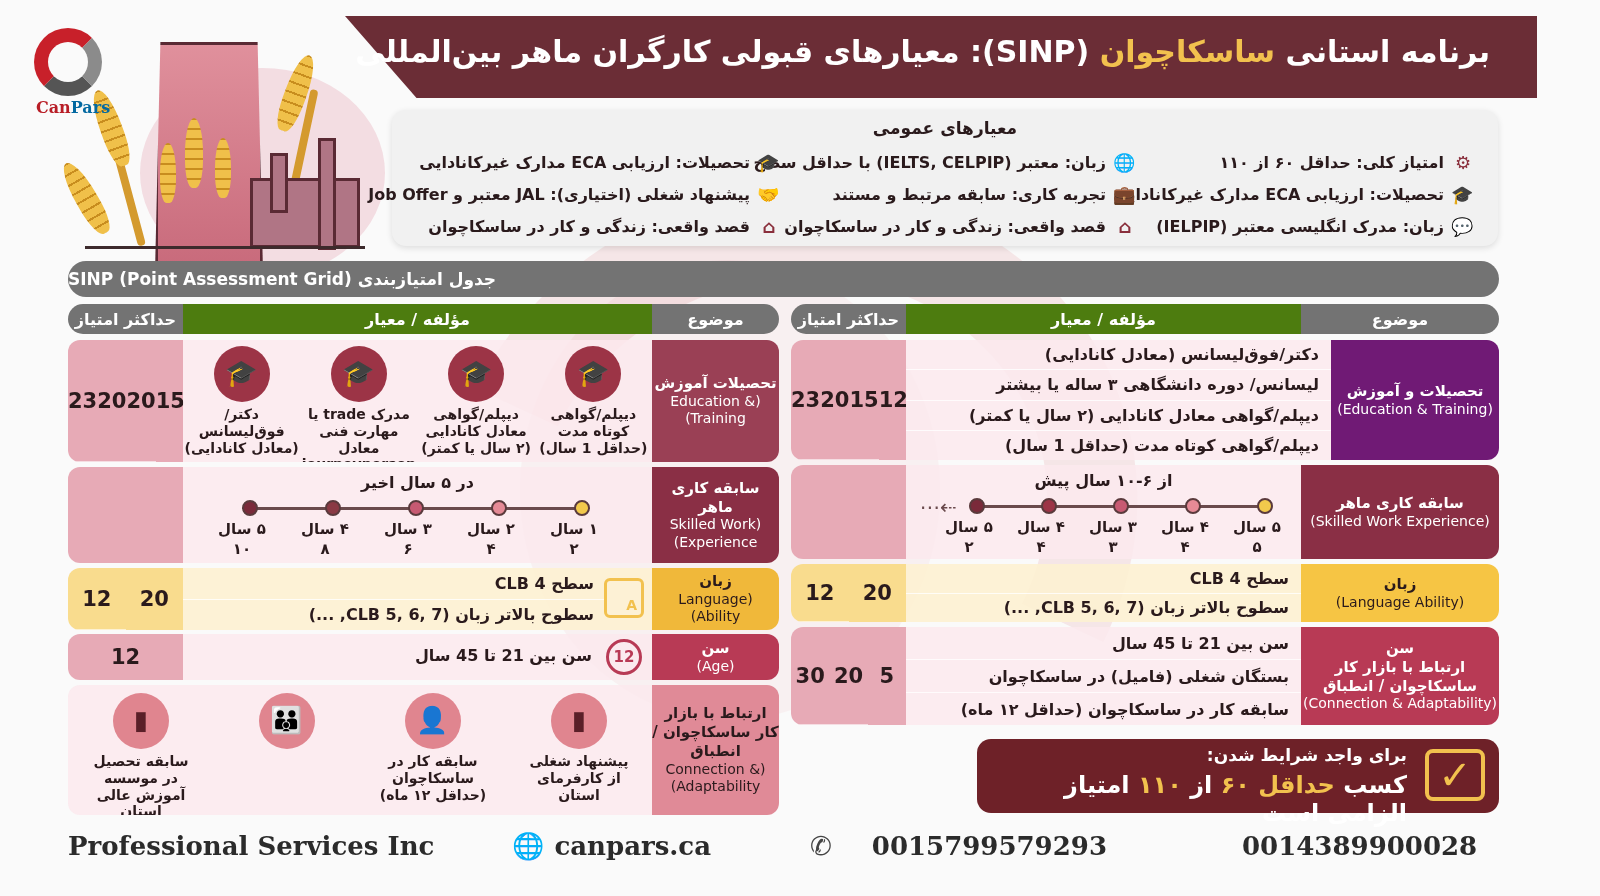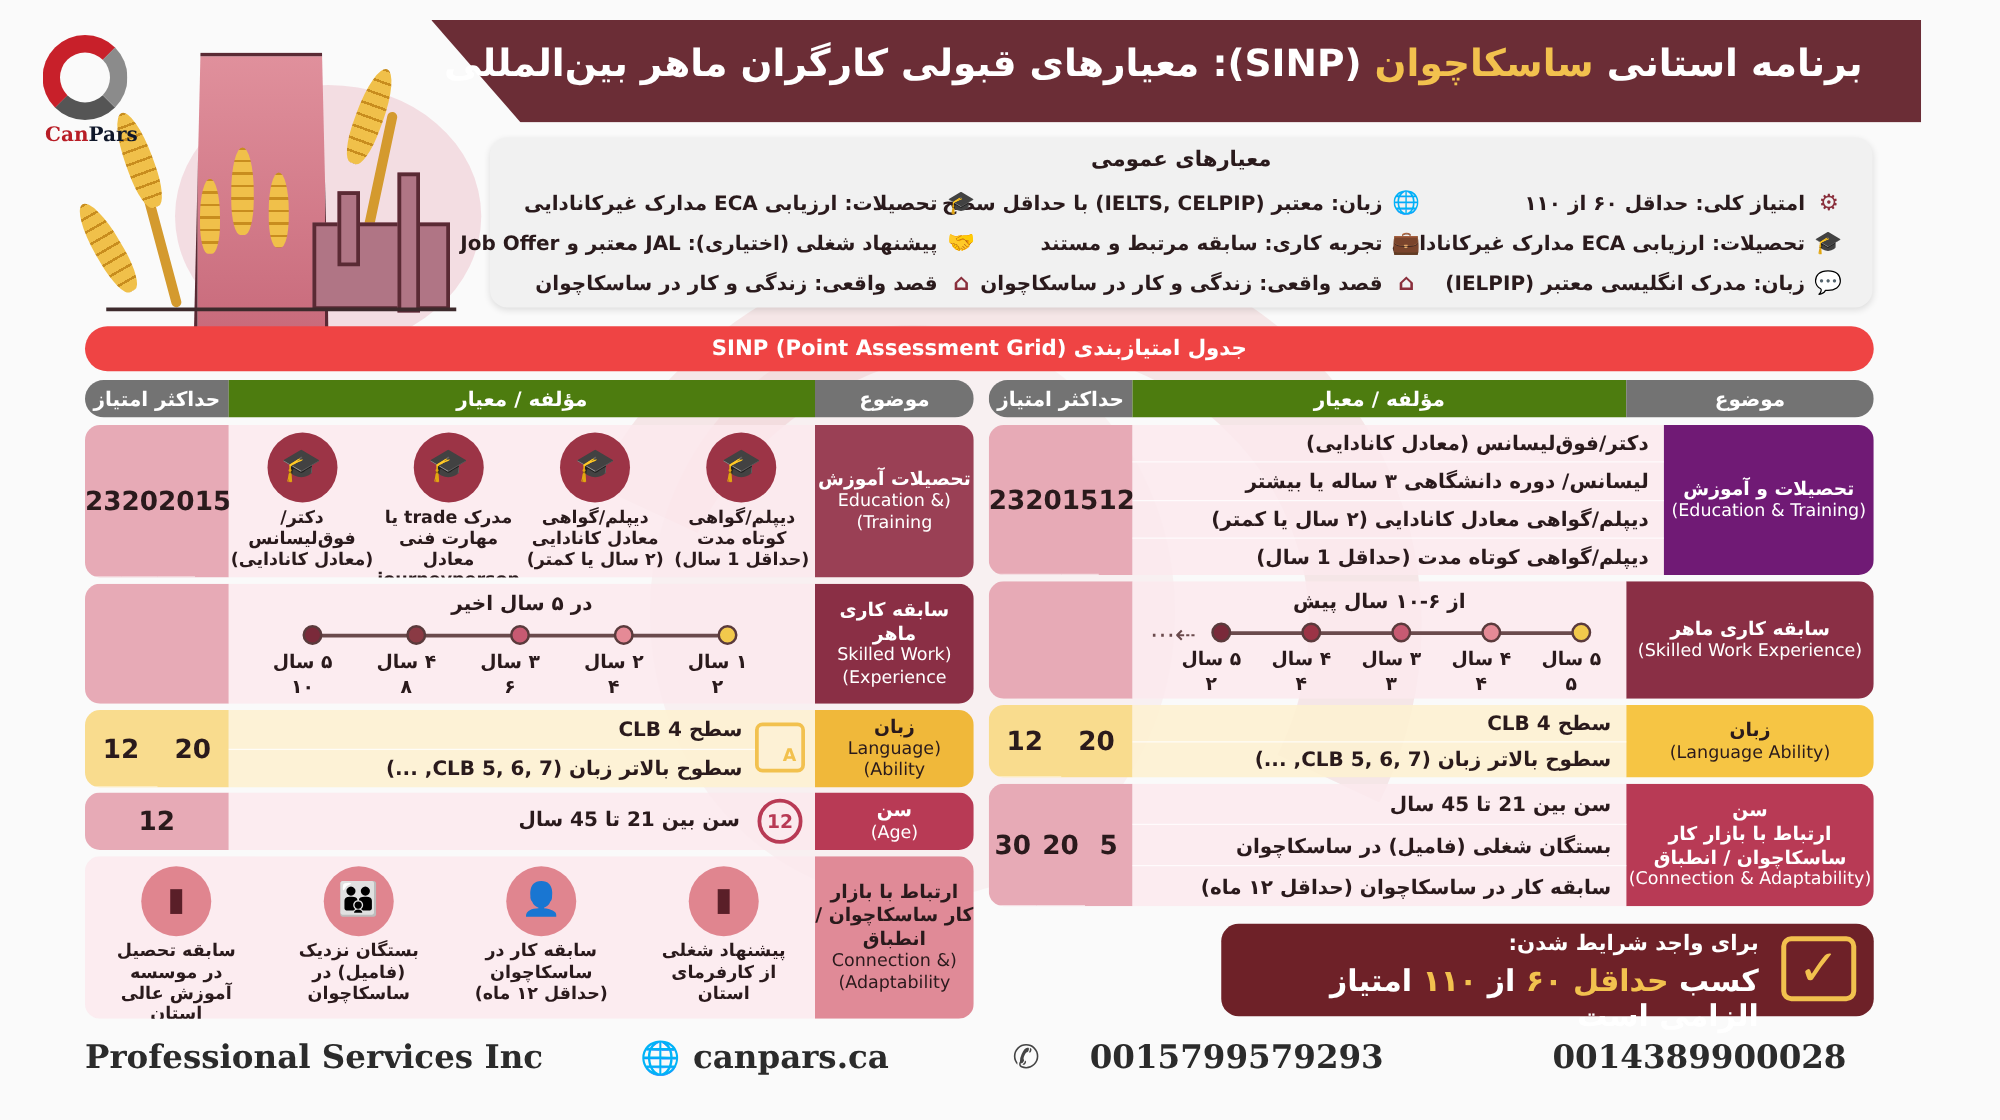--- a/index.html
+++ b/index.html
@@ -3,42 +3,42 @@
 <meta charset="utf-8">
 <style>
 *{box-sizing:border-box;margin:0;padding:0}
 body{width:1600px;height:896px;background:#fafafa;font-family:"DejaVu Sans",sans-serif;position:relative;overflow:hidden;color:#2a1a1c}
 .bgmark{position:absolute;left:440px;top:190px;width:700px;height:650px;border-radius:50%;border:90px solid rgba(200,60,70,0.10);border-left-color:transparent;border-bottom-color:transparent;transform:rotate(-20deg);pointer-events:none}
 .bgmark2{position:absolute;left:520px;top:260px;width:420px;height:460px;border-radius:50%;background:rgba(220,120,130,0.07);pointer-events:none}
 
 .logo{position:absolute;left:28px;top:28px;width:80px;height:90px}
 .logo-ring{position:absolute;left:6px;top:0;width:68px;height:68px;border-radius:50%;border:14px solid #c8202a;border-right-color:#8b8b8b;border-bottom-color:#555}
 .logo-text{position:absolute;left:8px;top:70px;font-family:"DejaVu Serif",serif;font-weight:bold;font-size:16px;color:#b81d26}
-.logo-text span{color:#0f172a}
+.logo-text span{color:#0369a1}
 
 .hero{position:absolute;left:80px;top:28px;width:290px;height:222px}
 .hero-circle{position:absolute;left:60px;top:40px;width:245px;height:210px;border-radius:50%;background:#f3dde2}
 .hero-tower{position:absolute;left:75px;top:14px;width:108px;height:230px;background:linear-gradient(#e0909c,#c86a7b);clip-path:polygon(5% 0,95% 0,100% 100%,0 100%);border:3px solid #5a2a34}
 .wheat{position:absolute;width:8px;background:#d49a2e;border-radius:4px}
 .wheat-head{position:absolute;width:22px;height:80px;border-radius:50% 50% 40% 40%;background:repeating-linear-gradient(0deg,#f0c04a 0 8px,#c88d1e 8px 10px)}
 .factory{position:absolute;left:170px;top:150px;width:110px;height:70px;background:#b07585;border:3px solid #5a2a34}
 .chimney{position:absolute;width:18px;background:#b07585;border:3px solid #5a2a34}
 .hero-ground{position:absolute;left:5px;top:218px;width:280px;height:3px;background:#3d2a2c}
 
 .title-bar{position:absolute;left:345px;top:16px;width:1192px;height:82px;background:#6b2d36;border-radius:0 0 0 0;clip-path:polygon(0 0,100% 0,100% 100%,6% 100%)}
 .title-text{position:absolute;right:110px;top:34px;font-size:30px;font-weight:bold;color:#fff;direction:rtl;white-space:nowrap}
 .title-text .hl{color:#f2c14e}
 
 .general{position:absolute;left:392px;top:110px;width:1106px;height:136px;background:#f1f1f1;border-radius:14px;box-shadow:0 2px 6px rgba(0,0,0,0.12)}
 .general-title{position:absolute;left:0;right:0;top:8px;text-align:center;font-size:17px;font-weight:bold;direction:rtl}
 .gcol{position:absolute;top:36px;direction:rtl}
 .gitem{height:32px;display:flex;align-items:center;gap:8px;font-size:16px;font-weight:bold;white-space:nowrap}
 .gicon{width:22px;height:22px;color:#8a2f3c;font-size:18px;display:inline-flex;align-items:center;justify-content:center}
 
-.grid-bar{position:absolute;left:68px;top:261px;width:1431px;height:36px;background:#ef4444;border-radius:18px;color:#fff;font-weight:bold;font-size:17px;text-align:center;line-height:36px;direction:rtl}
+.grid-bar{position:absolute;left:68px;top:261px;width:1431px;height:36px;background:#737373;border-radius:18px;color:#fff;font-weight:bold;font-size:17px;text-align:left;line-height:36px;direction:rtl}
 .thead{position:absolute;top:304px;height:30px;display:flex;border-radius:15px;overflow:hidden;color:#fff;font-weight:bold;font-size:16px}
 .thead div{display:flex;align-items:center;justify-content:center}
 .th-dark{background:#737373}
 .th-red{background:#4d7c0f}
 .row{position:absolute;display:flex;border-radius:12px;overflow:hidden}
 .cell-score{display:flex;justify-content:space-around;font-weight:bold;font-size:21px;text-align:center}
 .cell-score div{flex:1;display:flex;align-items:center;justify-content:center;border-bottom:1px solid rgba(255,255,255,0.6)}
 .cell-score div:last-child{border-bottom:none}
 .cell-mid{flex:1;background:rgba(251,233,237,0.85);direction:rtl;position:relative}
 .cell-topic{color:#fff;font-weight:bold;display:flex;flex-direction:column;align-items:center;justify-content:center;text-align:center;font-size:15px;line-height:1.25;direction:rtl}
@@ -364,21 +364,20 @@
       <div class="iconitem">
           <div class="circ light">▮</div>
           <span>پیشنهاد شغلی از کارفرمای استان</span>
         </div>
       <div class="iconitem">
           <div class="circ light">👤</div>
           <span>سابقه کار در ساسکاچوان (حداقل ۱۲ ماه)</span>
         </div>
       <div class="iconitem">
           <div class="circ light">👪</div>
-          <span>بستگان نزدیک (فامیل) در ساسکاچوان</span>
         </div>
       <div class="iconitem">
           <div class="circ light">▮</div>
           <span>سابقه تحصیل در موسسه آموزش عالی استان</span>
         </div>
     </div>
   </div>
   <div class="cell-topic" style="width:127px;background:#e08a97;color:#2a1a1c">
     <div>ارتباط با بازار کار ساسکاچوان / انطباق</div>
     <div class="topic-en">(Connection &amp; Adaptability)</div>

